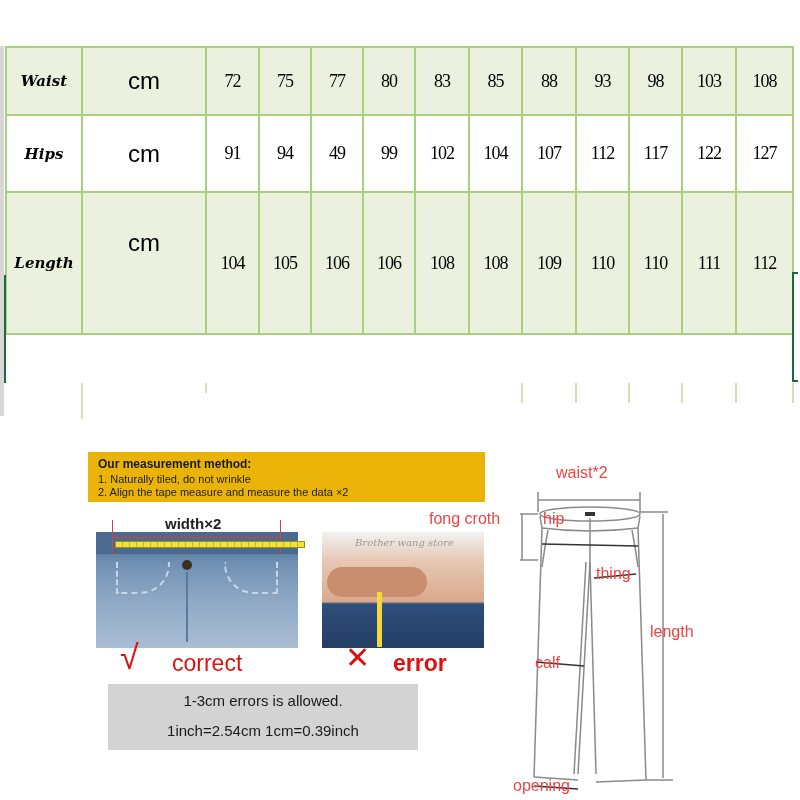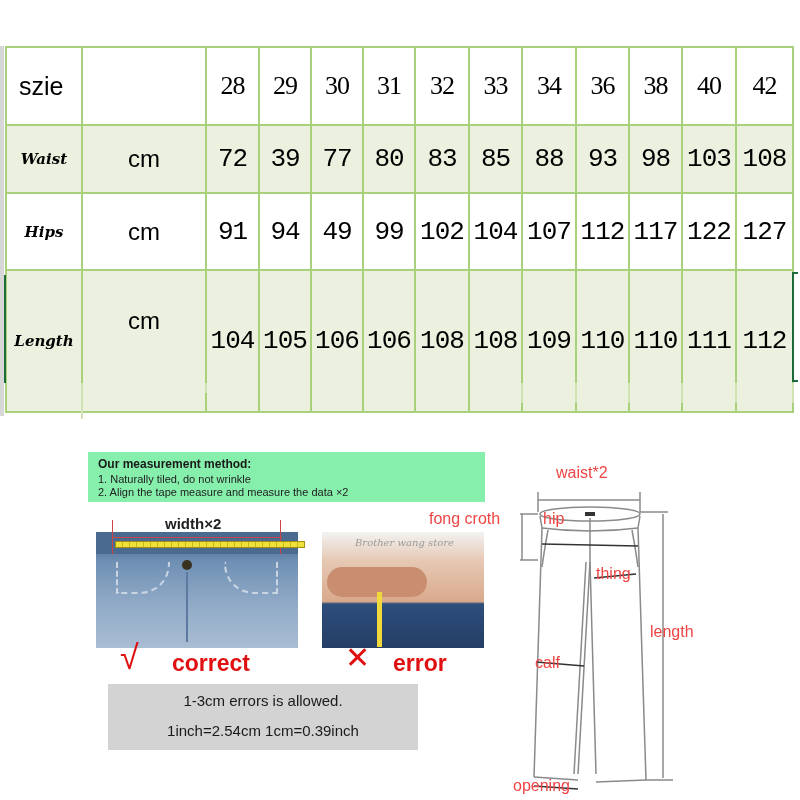--- a/index.html
+++ b/index.html
@@ -8,26 +8,26 @@
   table.size{position:absolute;left:5px;top:46px;border-collapse:collapse;table-layout:fixed;}
   table.size td{border:2px solid #a9d07a;text-align:center;vertical-align:middle;padding:0;}
   table.size tr.row-hdr td{height:76px;}
   table.size tr.row-waist td{height:66px;background:#ebf1de;}
   table.size tr.row-hips td{height:75px;}
   table.size tr.row-length td{height:104px;background:#ebf1de;}
   td.label-size{font-family:"Liberation Sans",sans-serif;font-size:25px;text-align:left!important;padding-left:12px!important;}
   td.label-meas{font-family:"DejaVu Serif",serif;font-weight:bold;font-size:15px;font-style:italic;}
   td.unit{font-family:"Liberation Sans",sans-serif;font-size:24px;}
   td.num-hdr{font-family:"Liberation Serif",serif;font-size:26px;letter-spacing:-1px;}
-  td.num{font-family:Liberation Mono, monospace;font-size:26px;letter-spacing:-1px;}
+  td.num{font-family:Liberation Serif, serif;font-size:18px;letter-spacing:-1px;}
   .tail{position:absolute;top:383px;width:2px;height:30px;background:#cfe3b5;}
   .sel-edge{position:absolute;left:792px;top:272px;width:6px;height:110px;border:2px solid #1e6b3a;border-right:none;box-sizing:border-box;}
   .sel-left{position:absolute;left:4px;top:275px;width:2px;height:108px;background:#1e6b3a;}
 
-  .method-box{position:absolute;left:88px;top:452px;width:397px;height:50px;background:#86efac;}
+  .method-box{position:absolute;left:88px;top:452px;width:397px;height:50px;background:#eab308;}
   .method-title{position:absolute;left:10px;top:5px;font-weight:bold;font-size:12px;color:#1a1a1a;}
   .method-line{position:absolute;left:10px;font-size:11px;color:#222;}
 
   .jeans-photo{position:absolute;left:96px;top:532px;width:202px;height:116px;background:linear-gradient(180deg,#3d5a7c 0%,#6e8fb3 25%,#8fa9c6 60%,#a9bdd3 100%);}
   .jeans-photo .waistband{position:absolute;left:0;top:0;width:100%;height:22px;background:#4a6a90;}
   .jeans-photo .button{position:absolute;left:86px;top:28px;width:10px;height:10px;border-radius:50%;background:#3a3020;}
   .jeans-photo .fly{position:absolute;left:90px;top:40px;width:2px;height:70px;background:#5c7aa0;}
   .jeans-photo .pocket-l{position:absolute;left:20px;top:30px;width:50px;height:30px;border:2px dashed #c9d5e3;border-top:none;border-radius:0 0 30px 0;}
   .jeans-photo .pocket-r{position:absolute;right:20px;top:30px;width:50px;height:30px;border:2px dashed #c9d5e3;border-top:none;border-radius:0 0 0 30px;}
   .tape{position:absolute;left:115px;top:541px;width:188px;height:5px;background:repeating-linear-gradient(90deg,#f0e13a 0 6px,#c7b920 6px 7px);border:1px solid #a08f10;}
@@ -35,21 +35,21 @@
   .dim-tick-l{position:absolute;left:112px;top:520px;width:1px;height:34px;background:#c44;}
   .dim-tick-r{position:absolute;left:280px;top:520px;width:1px;height:34px;background:#c44;}
   .width-label{position:absolute;left:165px;top:515px;font-weight:bold;font-size:15px;color:#222;}
 
   .man-photo{position:absolute;left:322px;top:532px;width:162px;height:116px;background:linear-gradient(180deg,#f2f2f2 0%,#e6c8b3 25%,#d9a98c 60%,#2e4e7c 62%,#243e66 100%);}
   .man-photo .hand{position:absolute;left:5px;top:35px;width:100px;height:30px;border-radius:15px;background:#c98e70;}
   .man-photo .mtape{position:absolute;left:55px;top:60px;width:5px;height:55px;background:#f1d83b;}
   .watermark{position:absolute;left:355px;top:537px;font-family:"DejaVu Serif",serif;font-style:italic;font-size:10px;color:#9a9a9a;}
 
   .check-mark{position:absolute;left:120px;top:640px;font-size:34px;color:#e01010;line-height:1;}
-  .correct-label{position:absolute;left:172px;top:650px;font-weight:bold;font-size:23px;color:#e01010;}
+  .correct-label{position:absolute;left:172px;top:650px;font-weight:normal;font-size:23px;color:#e01010;}
   .x-mark{position:absolute;left:345px;top:643px;font-size:30px;color:#e01010;line-height:1;}
   .error-label{position:absolute;left:393px;top:650px;font-weight:bold;font-size:23px;color:#e01010;}
 
   .note-box{position:absolute;left:108px;top:684px;width:310px;height:66px;background:#d3d3d3;}
   .note-line{position:absolute;left:0;width:100%;text-align:center;font-size:15px;color:#1a1a1a;}
 
   .diagram{position:absolute;left:508px;top:482px;width:240px;height:310px;}
   .diag-label{position:absolute;color:#ef4444;font-size:16px;font-family:"Liberation Sans",sans-serif;}
 </style>
 </head>
@@ -67,40 +67,25 @@
       <col style="width:52px">
     <col style="width:54px">
       <col style="width:53px">
       <col style="width:54px">
       <col style="width:53px">
     <col style="width:53px">
       <col style="width:54px">
       <col style="width:57px">
   </colgroup>
   <tbody>
-      <tr class="row-hdr">
-    <td class="label-size">szie</td>
-    <td class="unit"></td>
-    <td class="num-hdr">28</td>
-    <td class="num-hdr">29</td>
-    <td class="num-hdr">30</td>
-    <td class="num-hdr">31</td>
-    <td class="num-hdr">32</td>
-    <td class="num-hdr">33</td>
-    <td class="num-hdr">34</td>
-    <td class="num-hdr">36</td>
-    <td class="num-hdr">38</td>
-    <td class="num-hdr">40</td>
-    <td class="num-hdr">42</td>
-  </tr>
   <tr class="row-waist">
     <td class="label-meas">Waist</td>
     <td class="unit">cm</td>
     <td class="num">72</td>
-    <td class="num">39</td>
+    <td class="num">75</td>
     <td class="num">77</td>
     <td class="num">80</td>
     <td class="num">83</td>
     <td class="num">85</td>
     <td class="num">88</td>
     <td class="num">93</td>
     <td class="num">98</td>
     <td class="num">103</td>
     <td class="num">108</td>
   </tr>

